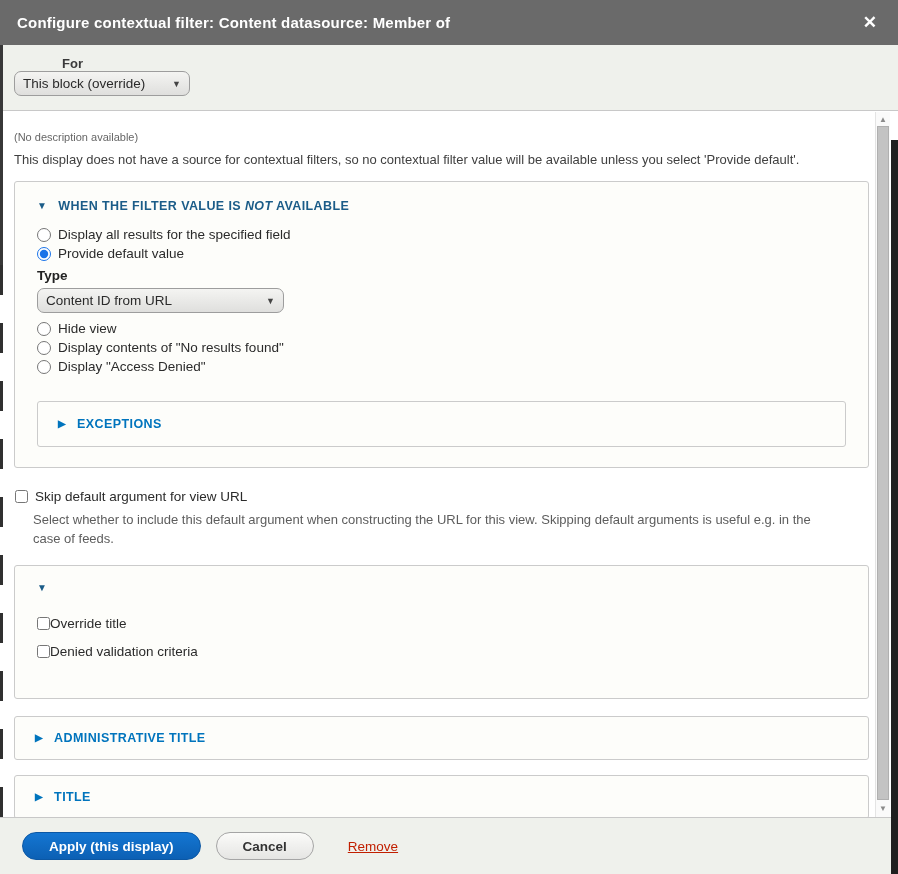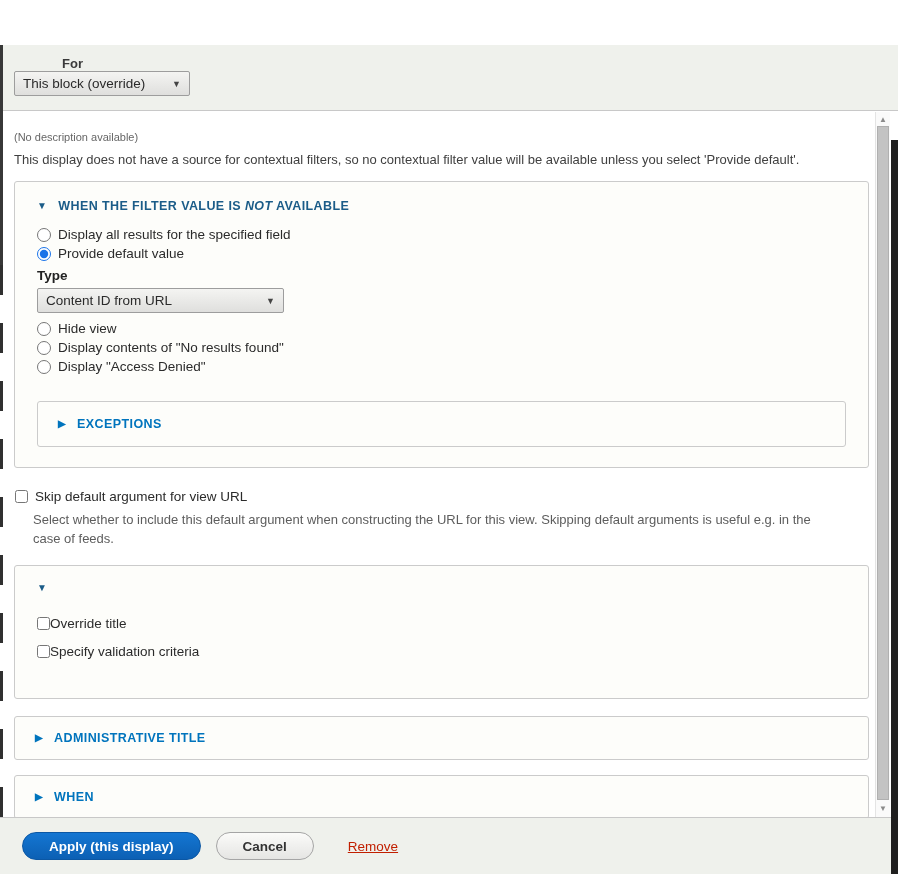--- a/index.html
+++ b/index.html
@@ -11,21 +11,21 @@
               display:flex; align-items:center; padding:0 17px; }
   .titlebar .title { color:#fff; font-weight:bold; font-size:15px; letter-spacing:.2px; }
   .close-btn { margin-left:auto; background:none; border:none; color:#fff; font-weight:bold;
                font-size:17px; cursor:pointer; line-height:1; padding:2px 4px; }
 
   
   .for-section { position:absolute; top:45px; left:0; right:0; height:66px; background:#eff1ec;
                  border-bottom:1px solid #c8c8c8; padding:11px 14px; }
   .for-label { display:block; font-size:13px; font-weight:bold; color:#3a3a3a; margin-bottom:0;padding-left:48px; }
   .fake-select { display:inline-flex; align-items:center; justify-content:space-between;
-                 border:1px solid #9d9d9d; border-radius:2px;
+                 border:1px solid #9d9d9d; border-radius:7px;
                  background:linear-gradient(#f4f4f2,#dfdfdd); height:25px; padding:0 8px;
                  font-size:13.5px; color:#2a2a2a; cursor:pointer; }
   .fake-select .arrow { font-size:9px; color:#444; margin-left:10px; }
   .for-select { width:176px; }
   .type-select { width:247px; margin:2px 0 4px 8px; }
 
   
   .content { position:absolute; top:112px; left:0; width:875px; height:705px; background:#fff;
              overflow:hidden; }
   .muted-line { margin:19px 0 0 14px; font-size:11px; color:#666; }
@@ -87,20 +87,24 @@
   .edge-left-solid { position:absolute; left:0; top:45px; width:3px; height:220px; background:#383838; }
   .edge-left-segs { position:absolute; left:0; top:265px; width:3px; height:558px;
                     background:repeating-linear-gradient(180deg,#303030 0 30px,transparent 30px 58px); }
   .edge-right { position:absolute; right:0; top:140px; width:7px; height:734px; background:#1f1f1f; }
 </style>
 </head>
 <body>
 
 <div class="dialog">
 
+  <div class="titlebar">
+    <span class="title">Configure contextual filter: Content datasource: Member of</span>
+    <button class="close-btn">✕</button>
+  </div>
 
   <div class="for-section">
     <span class="for-label">For</span>
     <div class="fake-select for-select">
       <span>This block (override)</span>
       <span class="arrow">▼</span>
     </div>
   </div>
 
   <div class="content">
@@ -163,35 +167,35 @@
     <div class="panel" id="panel-available">
       <div class="legend">
         <span class="tri">▼</span>
       </div>
       <div class="check-row">
         <input type="checkbox" style="">
         <label>Override title</label>
       </div>
       <div class="check-row">
         <input type="checkbox" style="">
-        <label>Specify validation criteria</label>
+        <label>Denied validation criteria</label>
       </div>
     </div>
 
     <div class="panel collapsed" id="panel-admin">
       <div class="legend">
         <span class="tri">▶</span>
         <span class="lt">ADMINISTRATIVE TITLE</span>
       </div>
     </div>
 
     <div class="panel collapsed" id="panel-more">
       <div class="legend">
         <span class="tri">▶</span>
-        <span class="lt">WHEN</span>
+        <span class="lt">TITLE</span>
       </div>
     </div>
 
   </div>
 
   <div class="scrollbar">
     <div class="sb-arrow sb-up">▲</div>
     <div class="sb-thumb"></div>
     <div class="sb-arrow sb-down">▼</div>
   </div>

